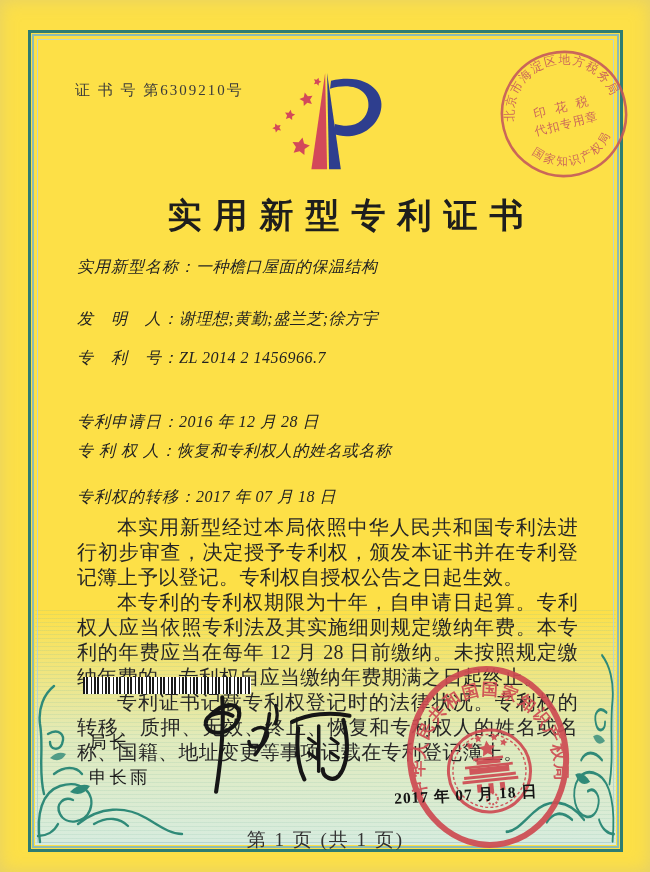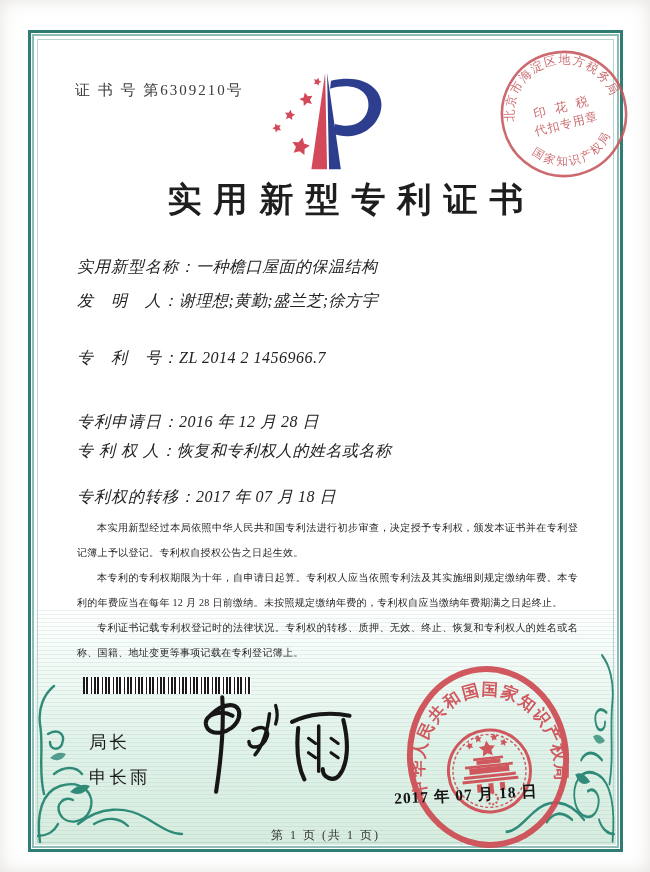--- a/index.html
+++ b/index.html
@@ -1,52 +1,52 @@
 <!DOCTYPE html>
 <html><head>
 <meta charset="utf-8">
 <style>
   html,body{margin:0;padding:0;background:#efeeea;}
   .page{
     width:650px;height:872px;position:relative;margin:0 auto;
-    background:#ffffff;overflow:hidden;
+    background:#fde047;overflow:hidden;
     font-family:"Liberation Serif","DejaVu Serif",serif;
     box-shadow:inset 0 0 18px rgba(180,175,165,.35);
   }
   .frame{position:absolute;left:28px;top:30px;right:27px;bottom:20px;border:3px solid #2e7c72;}
   .frame::before{content:"";position:absolute;inset:1px;border:2px solid #8cbcb4;pointer-events:none;}
   .frame::after{content:"";position:absolute;inset:6px;border:1px solid #b7d5cf;pointer-events:none;}
   .green-wash{
     position:absolute;left:4px;right:4px;bottom:4px;height:235px;
     background:
       repeating-linear-gradient(180deg, rgba(122,185,160,.16) 0 1px, rgba(255,255,255,0) 1px 4px),
       linear-gradient(180deg, rgba(222,240,231,0) 0%, rgba(216,238,227,.75) 55%, #d7ecdf 100%);
   }
   .cert-no{position:absolute;left:44px;top:48px;font-size:15px;letter-spacing:2px;color:#3a3a3a;}
   .logo{position:absolute;left:228px;top:36px;width:146px;height:108px;}
   .tax-stamp{position:absolute;left:488px;top:38px;width:152px;height:152px;transform:rotate(-14deg);opacity:.88;z-index:6;}
-  .title{position:absolute;top:144px;left:0;right:0;margin:0;text-align:center;
+  .title{position:absolute;top:144px;left:0;right:0;margin:16px;text-align:center;
     font-size:34px;font-weight:700;letter-spacing:12px;text-indent:12px;color:#1e1e1e;padding-left:40px;}
   .fields{position:absolute;left:46px;top:224px;right:36px;font-size:16px;color:#222;}
   .field{position:absolute;left:0;white-space:nowrap;letter-spacing:.5px;font-style:italic;}
-  .f0{top:0}.f1{top:34px}.f2{top:91px}.f3{top:155px}.f4{top:184px}.f5{top:230px}
+  .f0{top:0}.f1{top:52px}.f2{top:91px}.f3{top:155px}.f4{top:184px}.f5{top:230px}
   .flabel{letter-spacing:1px;}
-  .body-text{position:absolute;left:46px;right:42px;top:482px;font-size:10px;line-height:25px;
+  .body-text{position:absolute;left:46px;right:42px;top:482px;font-size:20px;line-height:25px;
     text-align:justify;color:#262626;}
   .body-text p{margin:0;text-indent:2em;letter-spacing:.3px;}
   .barcode{position:absolute;left:52px;top:644px;width:168px;height:17px;
     background:repeating-linear-gradient(90deg,#1a1a1a 0 2px,#fff 2px 3px,#1a1a1a 3px 5px,#fff 5px 8px,#1a1a1a 8px 9px,#fff 9px 11px);}
   .officer{position:absolute;left:58px;top:692px;z-index:3;
     font-family:"Liberation Sans","DejaVu Sans",sans-serif;
     font-size:17.5px;color:#1c1c1c;letter-spacing:3px;line-height:35px;}
   .signature{position:absolute;left:150px;top:652px;width:180px;height:118px;z-index:3;}
   .seal{position:absolute;left:362px;top:620px;width:190px;height:208px;opacity:.92;z-index:2;}
   .seal-date{position:absolute;left:330px;top:752px;width:210px;text-align:center;z-index:4;
     font-size:15.5px;font-weight:700;color:#141414;letter-spacing:1px;transform:rotate(-3deg);}
-  .footer{position:absolute;left:0;right:0;top:794px;text-align:center;font-size:12px;
+  .footer{position:absolute;left:0;right:0;top:794px;text-align:center;font-size:19px;
     color:#333;letter-spacing:2px;z-index:3;}
   .flourish{position:absolute;z-index:1;}
   .flourish.left{left:3px;bottom:3px;width:150px;height:172px;}
   .flourish.right{right:3px;bottom:3px;width:112px;height:205px;transform:scaleX(-1);}
   .seal text,.tax-stamp text{font-family:"Liberation Serif","DejaVu Serif",serif;}
 </style>
 </head>
 <body>
 
 <div class="page">

